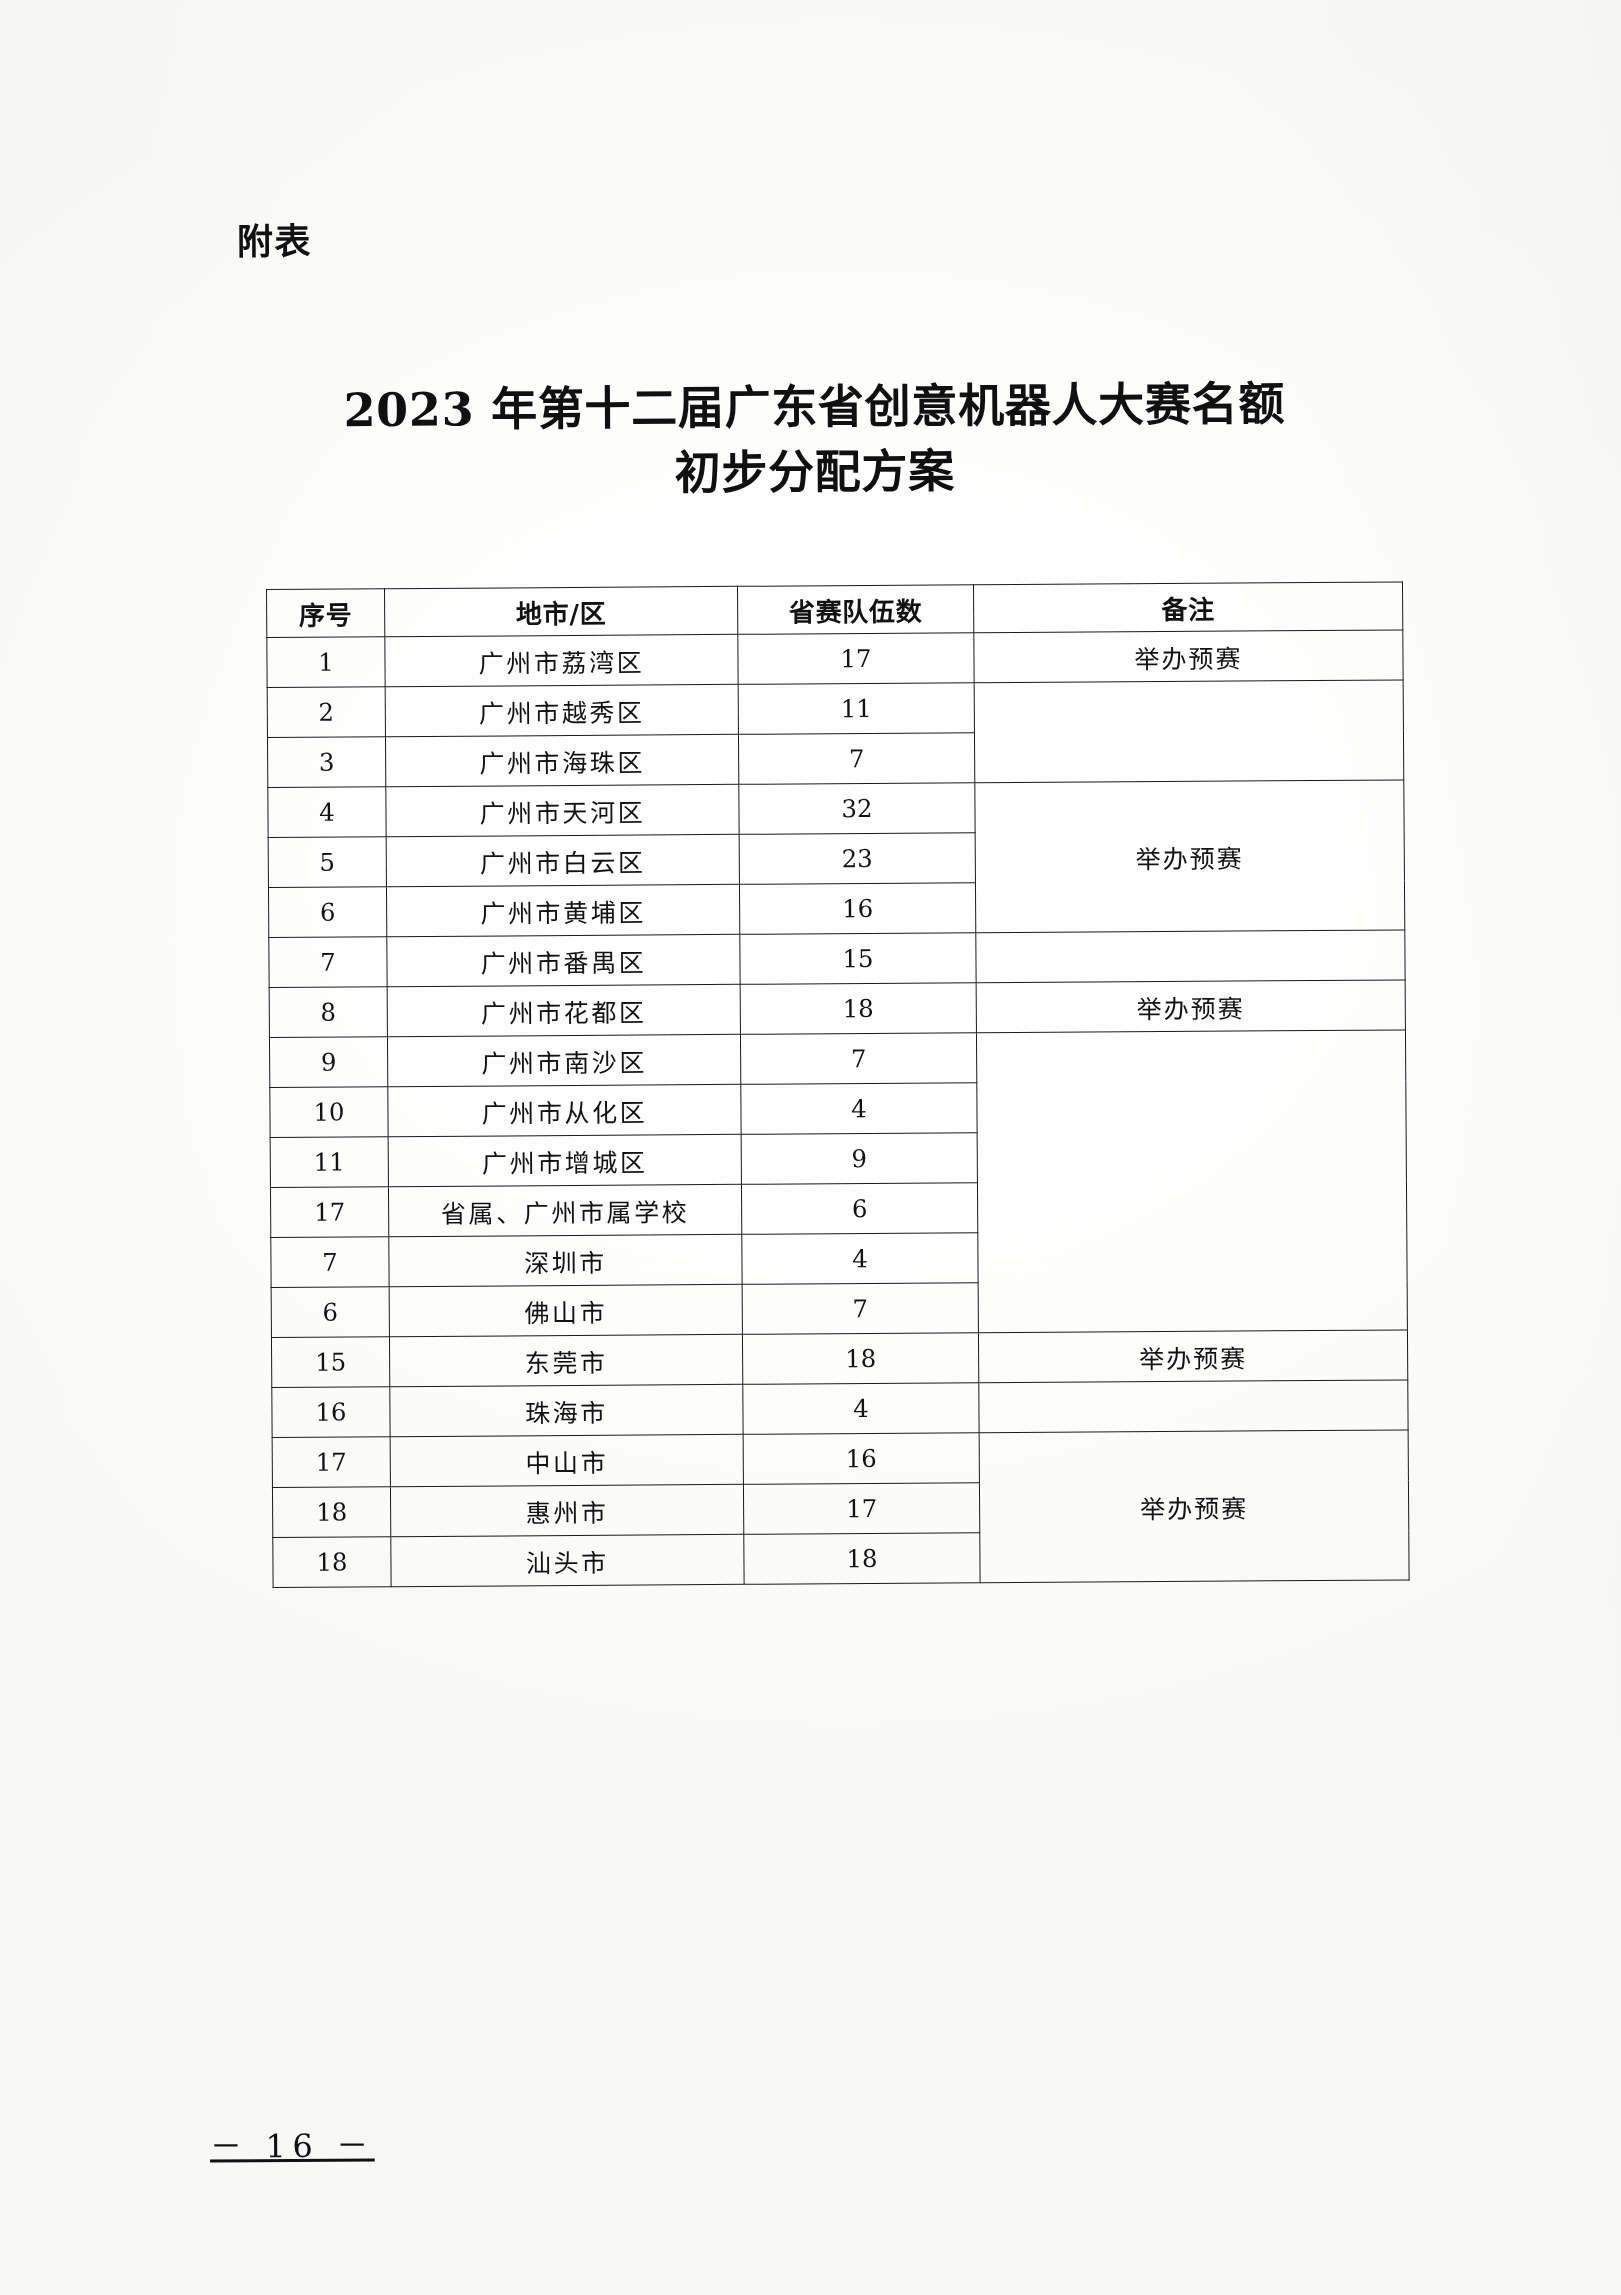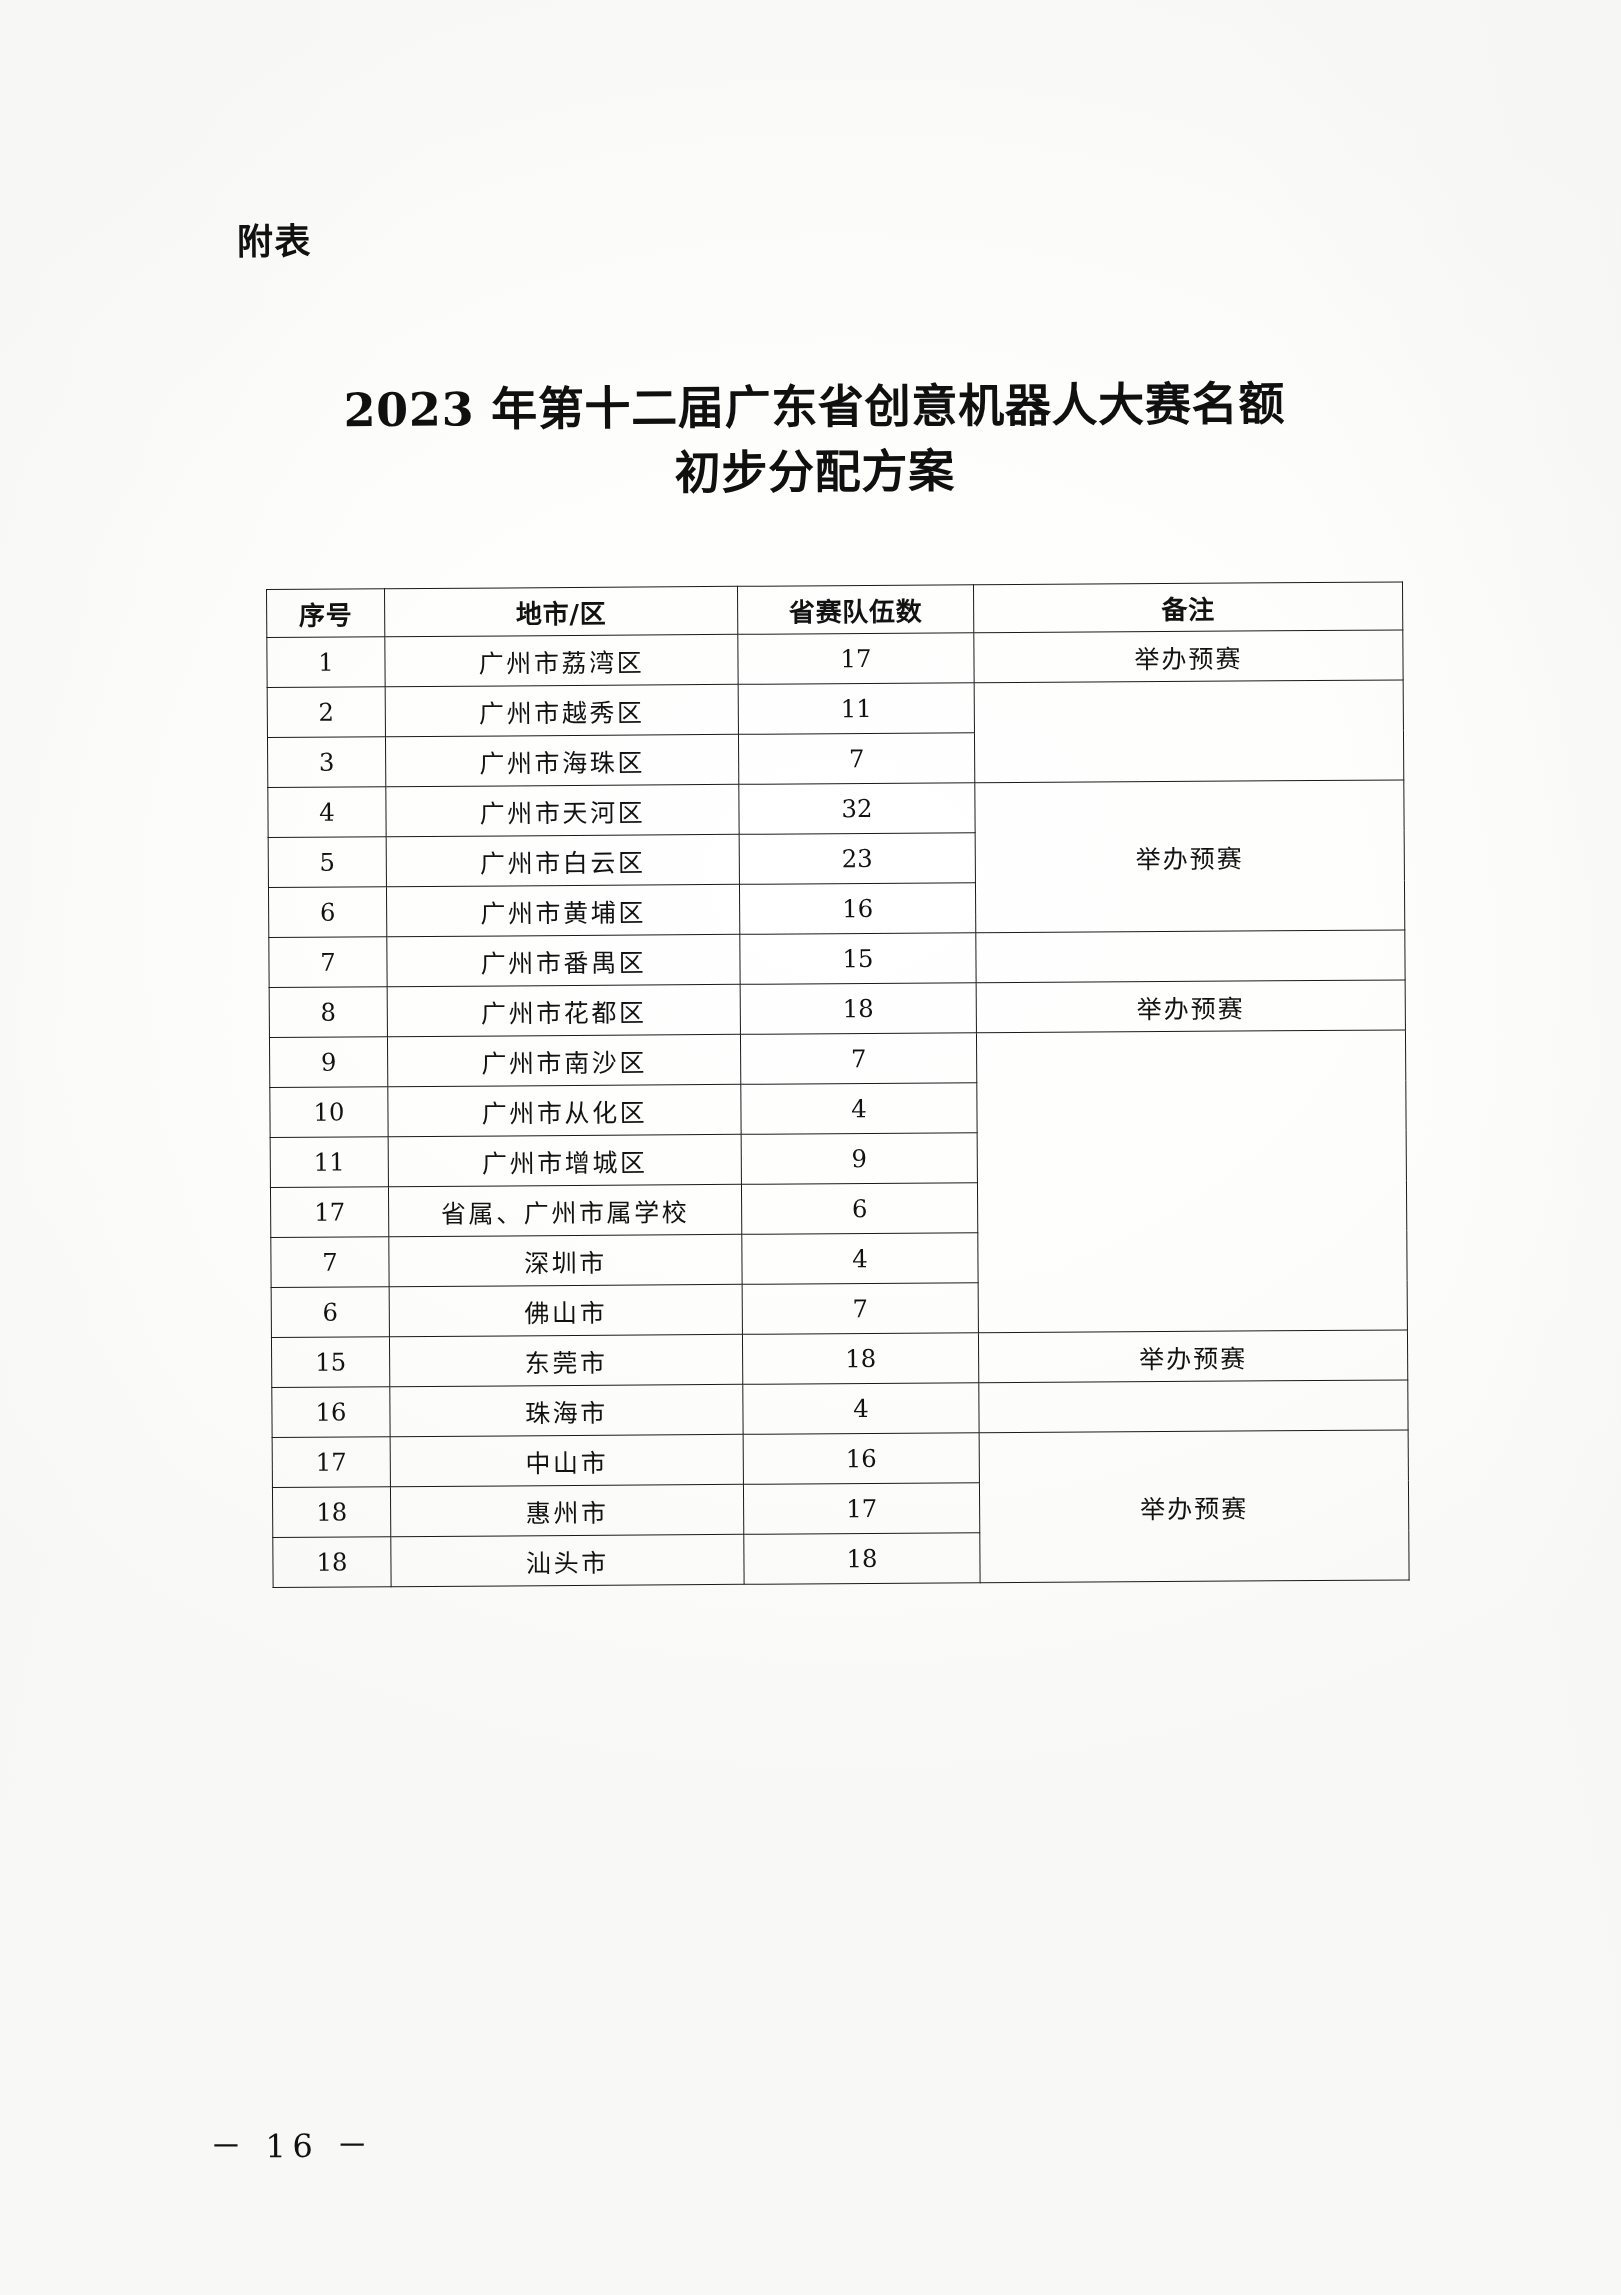--- a/index.html
+++ b/index.html
@@ -122,20 +122,21 @@
   
   .page-number {
     position: absolute;
     left: 210px;
     top: 2120px;
     font-family: "DejaVu Serif", "Liberation Serif", serif;
     font-size: 32px;
     letter-spacing: 6.6px;
     color: #111111;
     transform: rotate(-0.3deg);
+    text-decoration: underline;
   }
 </style>
 </head>
 <body>
 
 <div class="page"></div>
 
 <div class="appendix-label">附表</div>
 
 <div class="doc-title">

